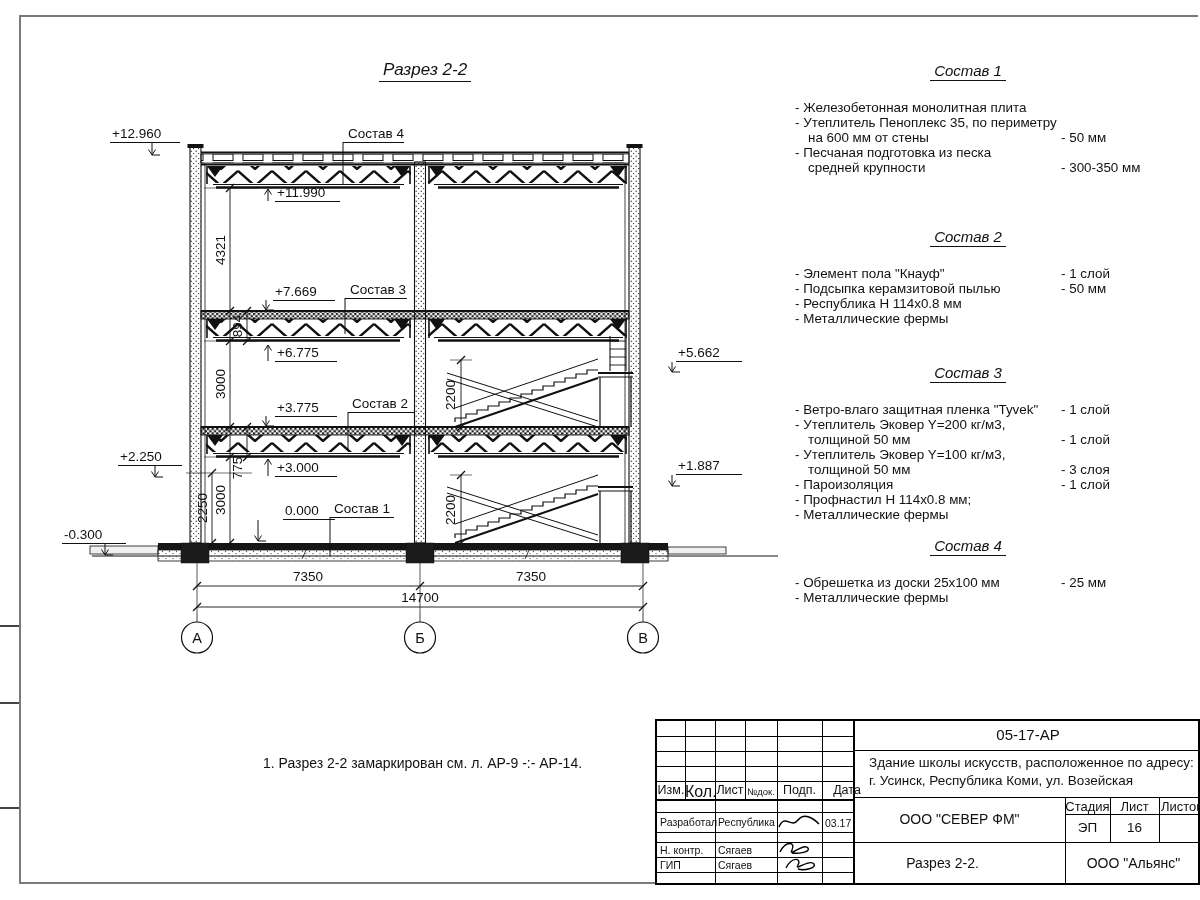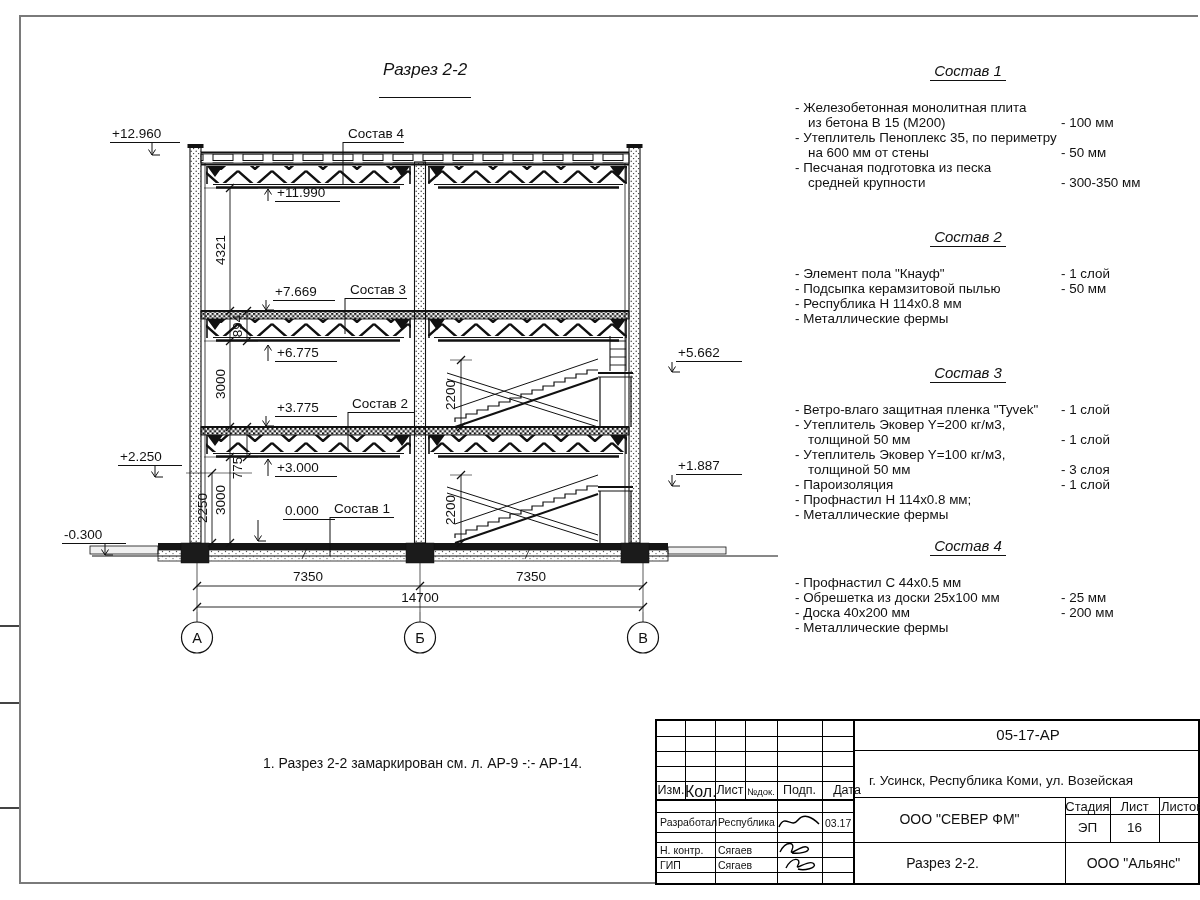--- a/index.html
+++ b/index.html
@@ -3,21 +3,21 @@
 <meta charset="utf-8">
 <style>
   html,body{margin:0;padding:0}
   body{width:1200px;height:900px;position:relative;background:#fff;
        font-family:"Liberation Sans",sans-serif;color:#111;overflow:hidden}
   .frame{position:absolute;left:19px;top:15px;width:1179px;height:869px;
          border:2px solid #7a7a7a;border-right:none;box-sizing:border-box}
   .mtick{position:absolute;left:0;width:19px;height:2px;background:#444}
   .dtitle{position:absolute;left:320px;top:60px;width:210px;text-align:center;
           font-size:17px;font-style:italic}
-  .dtitle span{border-bottom:1.4px solid #111;padding:0 4px 18px}
+  .dtitle span{border-bottom:1.4px solid #111;padding:0 4px 2px}
   .comp{position:absolute;left:778px;width:418px}
   .comp-title{width:380px;text-align:center;font-size:15px;font-style:italic;margin-bottom:21px}
   .comp-title span{border-bottom:1px solid #111;padding:0 4px 1px}
   .comp .rows{padding-left:17px}
   .crow{position:relative;height:15px;font-size:13.4px;line-height:15px;white-space:nowrap}
   .crow .val{position:absolute;left:266px;top:0}
   .crow.ind{padding-left:13px}
   .note{position:absolute;left:263px;top:755px;font-size:14px}
   svg text{font-family:"Liberation Sans",sans-serif;fill:#111}
   .tb{position:absolute;left:655px;top:719px;width:545px;height:166px;
@@ -278,21 +278,20 @@
   <text x="334" y="513" font-size="13.5">Состав 1</text>
   <text x="64" y="539" font-size="13.5">-0.300</text>
   <text x="678" y="357" font-size="13.5">+5.662</text>
   <text x="678" y="470" font-size="13.5">+1.887</text>
 </svg>
 
 <div class="comp" style="top:62px">
   <div class="comp-title"><span>Состав 1</span></div>
   <div class="rows">
     <div class="crow"><span>- Железобетонная  монолитная плита</span><span class="val"></span></div>
-    <div class="crow ind"><span>из бетона В 15 (М200)</span><span class="val">- 100 мм</span></div>
     <div class="crow"><span>- Утеплитель Пеноплекс 35, по периметру</span><span class="val"></span></div>
     <div class="crow ind"><span>на 600 мм от стены</span><span class="val">- 50 мм</span></div>
     <div class="crow"><span>- Песчаная подготовка из песка</span><span class="val"></span></div>
     <div class="crow ind"><span>средней крупности</span><span class="val">- 300-350 мм</span></div>
   </div>
 </div>
 
 <div class="comp" style="top:228px">
   <div class="comp-title"><span>Состав 2</span></div>
   <div class="rows">
@@ -313,23 +312,21 @@
     <div class="crow ind"><span>толщиной 50 мм</span><span class="val">- 3 слоя</span></div>
     <div class="crow"><span>- Пароизоляция</span><span class="val">- 1 слой</span></div>
     <div class="crow"><span>- Профнастил Н 114х0.8 мм;</span><span class="val"></span></div>
     <div class="crow"><span>- Металлические фермы</span><span class="val"></span></div>
   </div>
 </div>
 
 <div class="comp" style="top:537px">
   <div class="comp-title"><span>Состав 4</span></div>
   <div class="rows">
-    <div class="crow"><span>- Профнастил С 44х0.5 мм</span><span class="val"></span></div>
     <div class="crow"><span>- Обрешетка из доски 25х100 мм</span><span class="val">- 25 мм</span></div>
-    <div class="crow"><span>- Доска 40х200 мм</span><span class="val">- 200 мм</span></div>
     <div class="crow"><span>- Металлические фермы</span><span class="val"></span></div>
   </div>
 </div>
 
 <div class="note">1. Разрез 2-2 замаркирован см. л. АР-9 -:- АР-14.</div>
 
 <div class="tb">
 
   <div class="v" style="left:28px;bottom:auto;height:78px"></div>
   <div class="v" style="left:58px"></div>
@@ -374,20 +371,21 @@
 
   <svg width="46" height="22" style="position:absolute;left:119px;top:90px">
     <path d="M3,16 C9,2 15,18 22,9 C28,2 36,6 43,13" fill="none" stroke="#000" stroke-width="1.5"></path>
   </svg>
   <svg width="50" height="38" style="position:absolute;left:117px;top:117px">
     <path d="M6,14 C12,2 22,4 18,12 C14,20 30,4 34,10 C37,14 24,16 18,15" fill="none" stroke="#000" stroke-width="1.4"></path>
     <path d="M12,30 C18,18 28,20 24,27 C20,34 36,20 40,26 C43,30 30,33 24,31" fill="none" stroke="#000" stroke-width="1.4"></path>
   </svg>
 
   <div class="cell c-center" style="left:197px;top:5px;width:348px;font-size:15px">05-17-АР</div>
+  <div class="cell" style="left:212px;top:34px;font-size:13.5px">Здание школы искусств, расположенное по адресу:</div>
   <div class="cell" style="left:212px;top:52px;font-size:13.5px">г. Усинск, Республика Коми, ул. Возейская</div>
   <div class="cell c-center" style="left:197px;top:90px;width:211px;font-size:14px">ООО "СЕВЕР ФМ"</div>
   <div class="cell c-center" style="left:180px;top:134px;width:211px;font-size:14px">Разрез 2-2.</div>
   <div class="cell c-center" style="left:408px;top:78px;width:45px;font-size:13px">Стадия</div>
   <div class="cell c-center" style="left:453px;top:78px;width:49px;font-size:13px">Лист</div>
   <div class="cell c-center" style="left:502px;top:78px;width:46px;font-size:13px">Листов</div>
   <div class="cell c-center" style="left:408px;top:99px;width:45px;font-size:13.5px">ЭП</div>
   <div class="cell c-center" style="left:453px;top:99px;width:49px;font-size:13.5px">16</div>
   <div class="cell c-center" style="left:502px;top:99px;width:43px;font-size:13.5px"></div>
   <div class="cell c-center" style="left:408px;top:134px;width:137px;font-size:14px">ООО "Альянс"</div>

